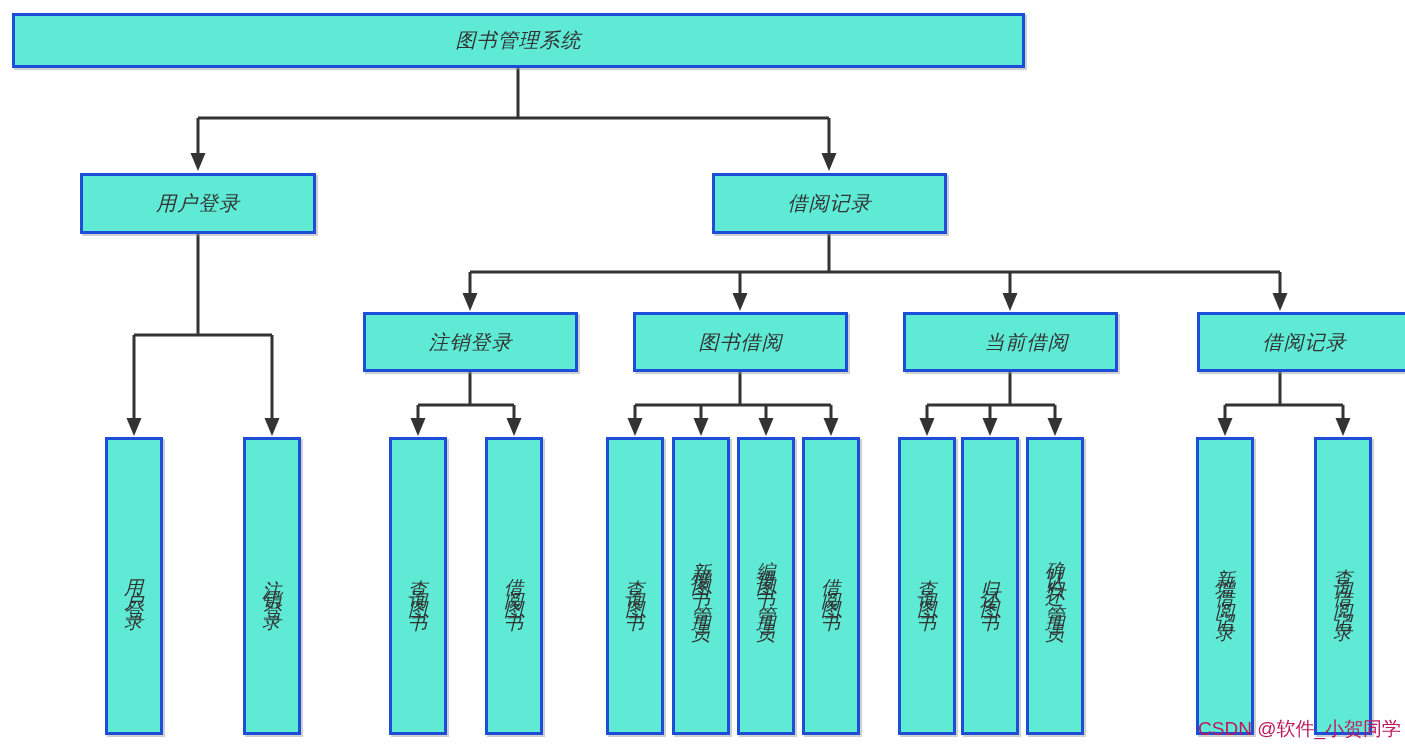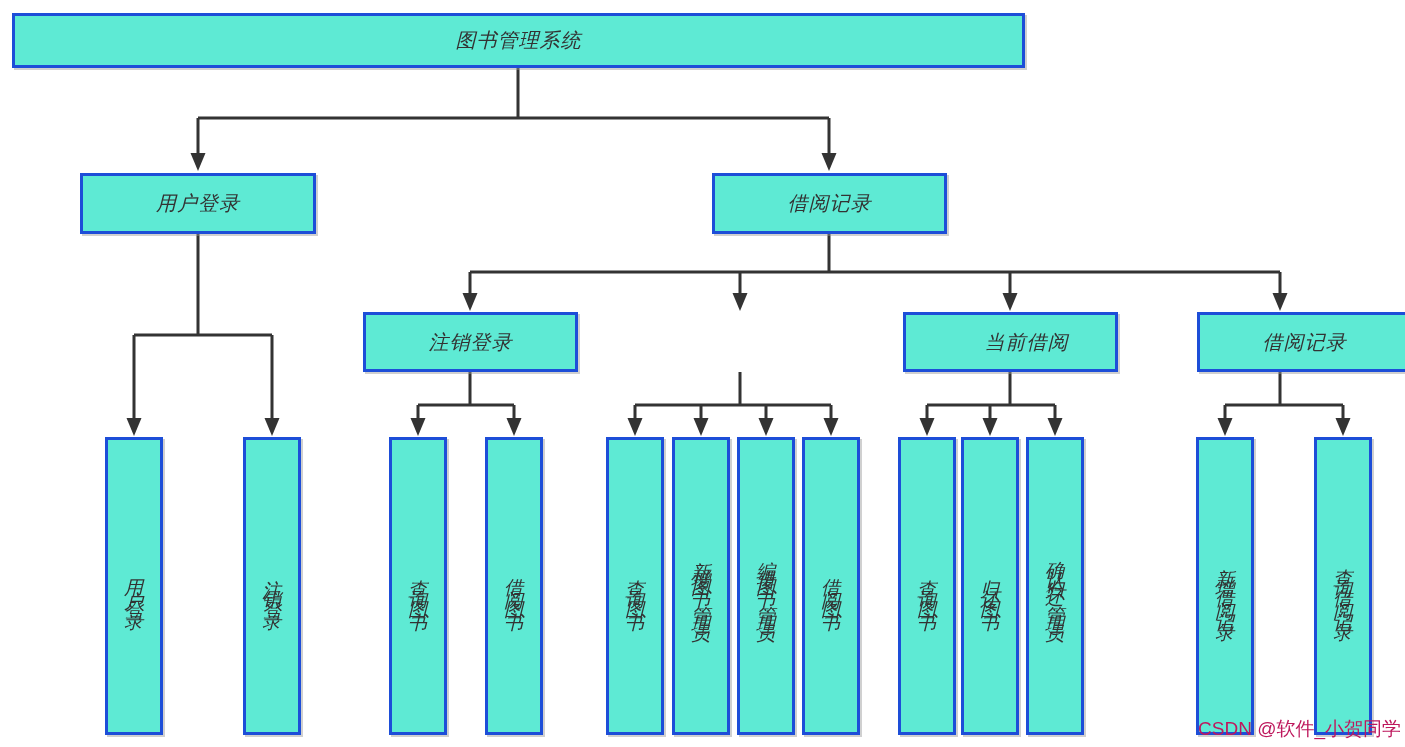--- a/index.html
+++ b/index.html
@@ -133,20 +133,21 @@
       <polygon class="arrow" points="1335.5,418 1350.5,418 1343,436"></polygon>
     </g>
   </svg>
 
   <div class="node h-node" style="left:12px; top:13px; width:1013px; height:55px;">图书管理系统</div>
 
   <div class="node h-node" style="left:80px; top:173px; width:236px; height:61px;">用户登录</div>
   <div class="node h-node" style="left:712px; top:173px; width:235px; height:61px;">借阅记录</div>
 
   <div class="node h-node" style="left:363px; top:312px; width:215px; height:60px;">注销登录</div>
+  <div class="node h-node" style="left:633px; top:312px; width:215px; height:60px;">图书借阅</div>
   <div class="node h-node" style="left:903px; top:312px; width:215px; height:60px;padding-left:32px;">当前借阅</div>
   <div class="node h-node" style="left:1173px; top:312px; width:215px; height:60px;margin-left:24px;">借阅记录</div>
 
   <div class="node v-node" style="left:105px; top:437px; width:58px; height:298px;">用户登录</div>
   <div class="node v-node" style="left:243px; top:437px; width:58px; height:298px;">注销登录</div>
 
   <div class="node v-node" style="left:389px; top:437px; width:58px; height:298px;">查询图书</div>
   <div class="node v-node" style="left:485px; top:437px; width:58px; height:298px;">借阅图书</div>
 
   <div class="node v-node" style="left:606px; top:437px; width:58px; height:298px;">查询图书</div>

